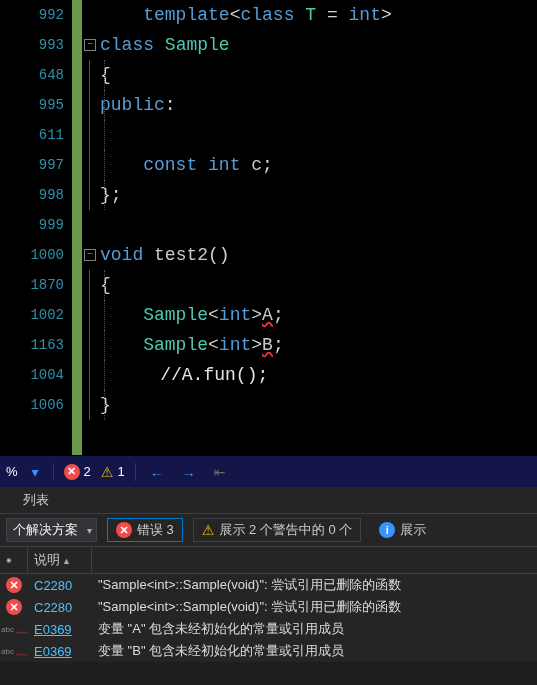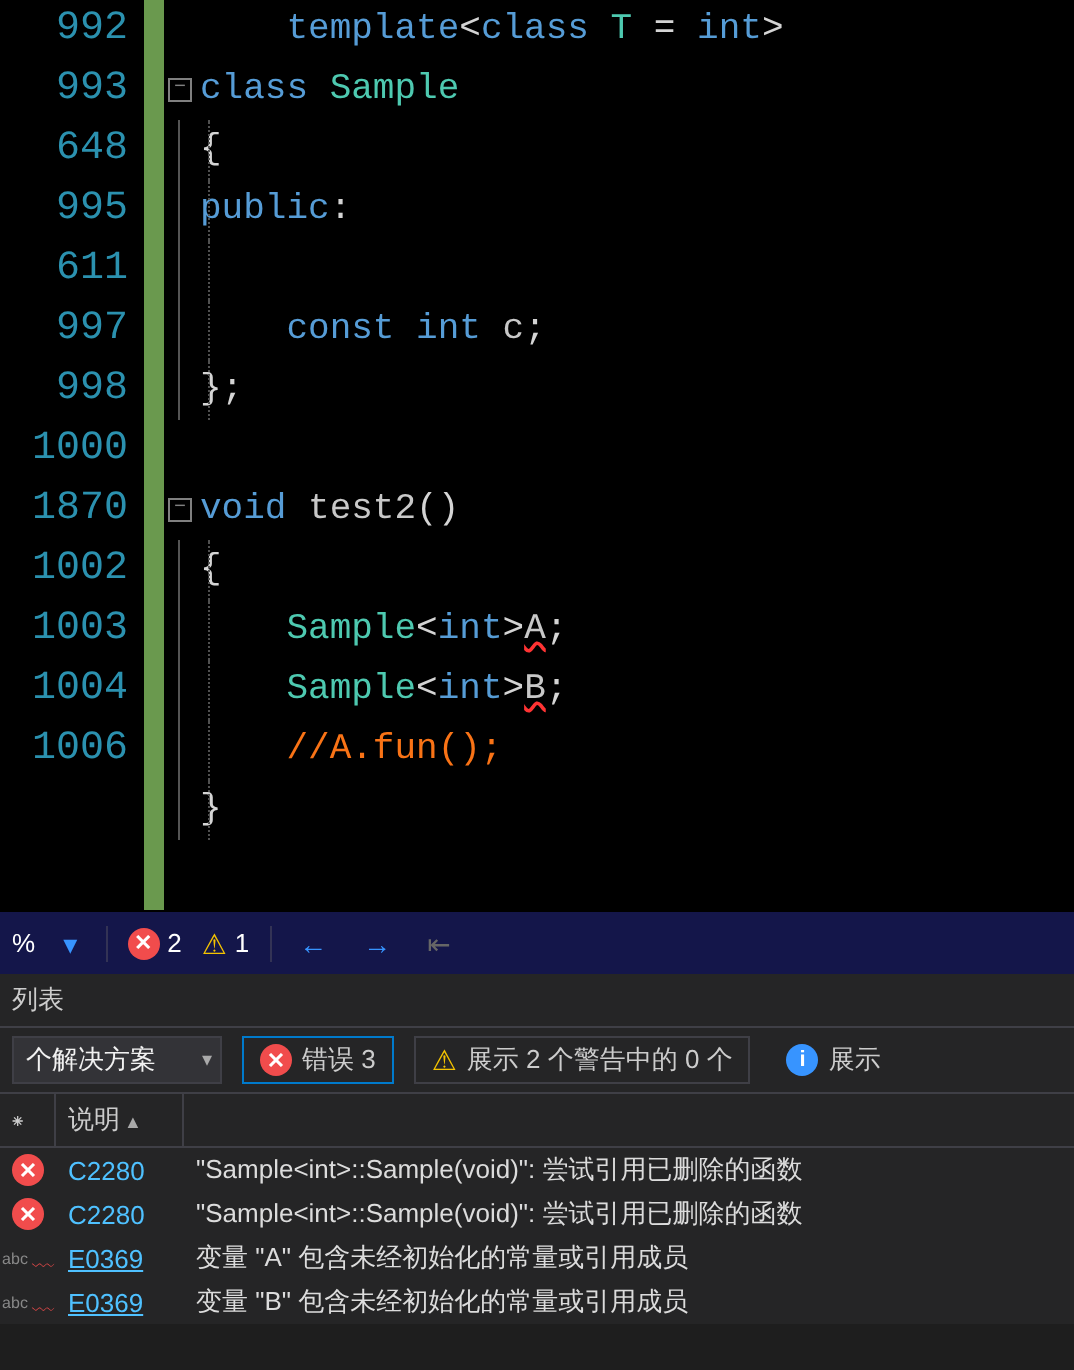--- a/index.html
+++ b/index.html
@@ -18,21 +18,21 @@
     height: 455px;
     overflow: hidden;
   }
   .gutter {
     width: 72px;
     background: #000000;
     color: #2b91af;
     text-align: right;
     padding-right: 8px;
     user-select: none;
-    font-size: 20px;
+    font-size: 14px;
     line-height: 30px;
   }
   .gutter .ln { height: 30px; }
   .margin {
     width: 10px;
     background: #6a994e;
   }
   .foldcol {
     width: 18px;
     background: #000000;
@@ -67,21 +67,21 @@
   .code .row { height: 30px; position: relative; }
   .indent-guide {
     position: absolute;
     top: 0;
     bottom: 0;
     border-left: 1px dotted #505050;
   }
   .kw { color: #569cd6; text-align: center; }
   .type { color: #4ec9b0; }
   .var { color: #c8c8c8; }
-  .comment { color: #f97316; }
+  .comment { color: #e5e5e5; margin-left: 17px; }
   .punct { color: #d4d4d4; }
   .underline-err {
     text-decoration: underline wavy #ff3333;
     text-decoration-skip-ink: none;
   }
 
   .statusbar {
     height: 32px;
     background: #14164a;
     display: flex;
@@ -104,38 +104,38 @@
   .warn-tri { color:#f5c400; font-size:14px;}
   .info-circle { background:#3794ff; color:#fff;}
 
   .panel {
     background: #252526;
     font-family: "Segoe UI", Tahoma, sans-serif;
     font-size: 13px;
     color: #cccccc;
   }
   .panel-title {
-    padding: 4px 6px;
+    padding: 4px 23px;
     background: #252526;
   }
   .toolbar {
     display: flex;
     align-items: center;
     gap: 10px;
     padding: 4px 6px;
     border-top: 1px solid #3f3f46;
     border-bottom: 1px solid #3f3f46;
   }
   .dropdown {
     border: 1px solid #3f3f46;
     background: #333337;
     height: 24px;
     display: flex;
     align-items: center;
-    padding: 0 32px 0 6px;
+    padding: 0 18px 0 6px;
     position: relative;
     color: #f1f1f1;
   }
   .dropdown::after {
     content: "▾";
     position: absolute;
     right: 4px;
     font-size: 10px;
     color: #aaa;
   }
@@ -185,24 +185,25 @@
 
 <div class="editor">
   <div class="gutter" id="gutter">
       <div class="ln">992</div>
       <div class="ln">993</div>
       <div class="ln">648</div>
       <div class="ln">995</div>
       <div class="ln">611</div>
       <div class="ln">997</div>
       <div class="ln">998</div>
+      <div class="ln">999</div>
       <div class="ln">1000</div>
       <div class="ln">1870</div>
       <div class="ln">1002</div>
-      <div class="ln">1003</div>
+      <div class="ln">1163</div>
       <div class="ln">1004</div>
       <div class="ln">1006</div>
     </div>
   <div class="margin"></div>
   <div class="foldcol" id="foldcol">
       <div class="fold-box" style="top: 39px;">−</div>
       <div class="fold-box" style="top: 249px;">−</div>
       <div class="fold-guide" style="top: 60px; height: 150px;"></div>
       <div class="fold-guide" style="top: 270px; height: 150px;"></div>
     </div>

